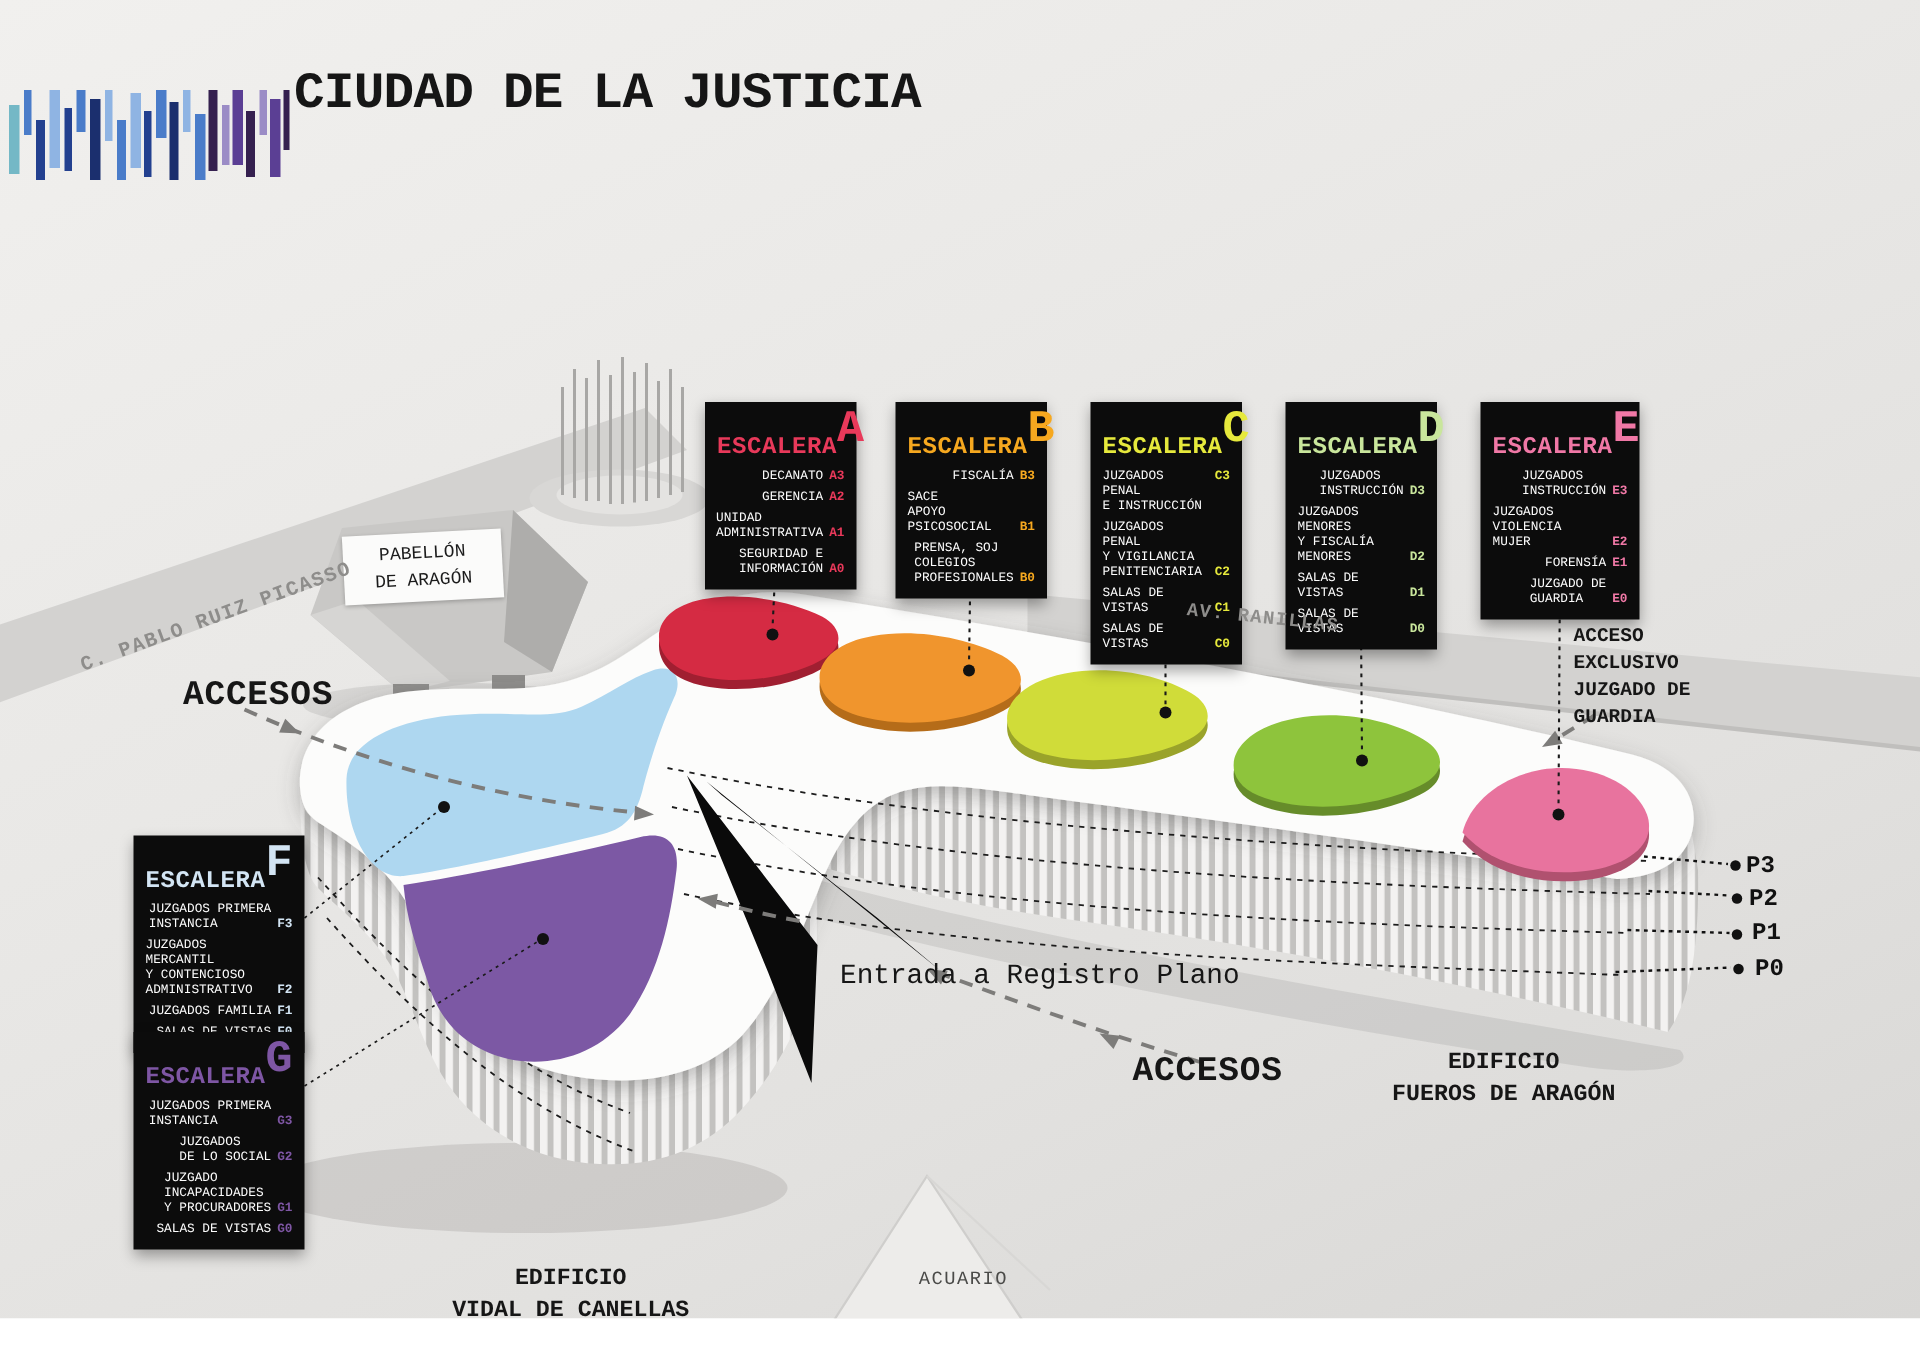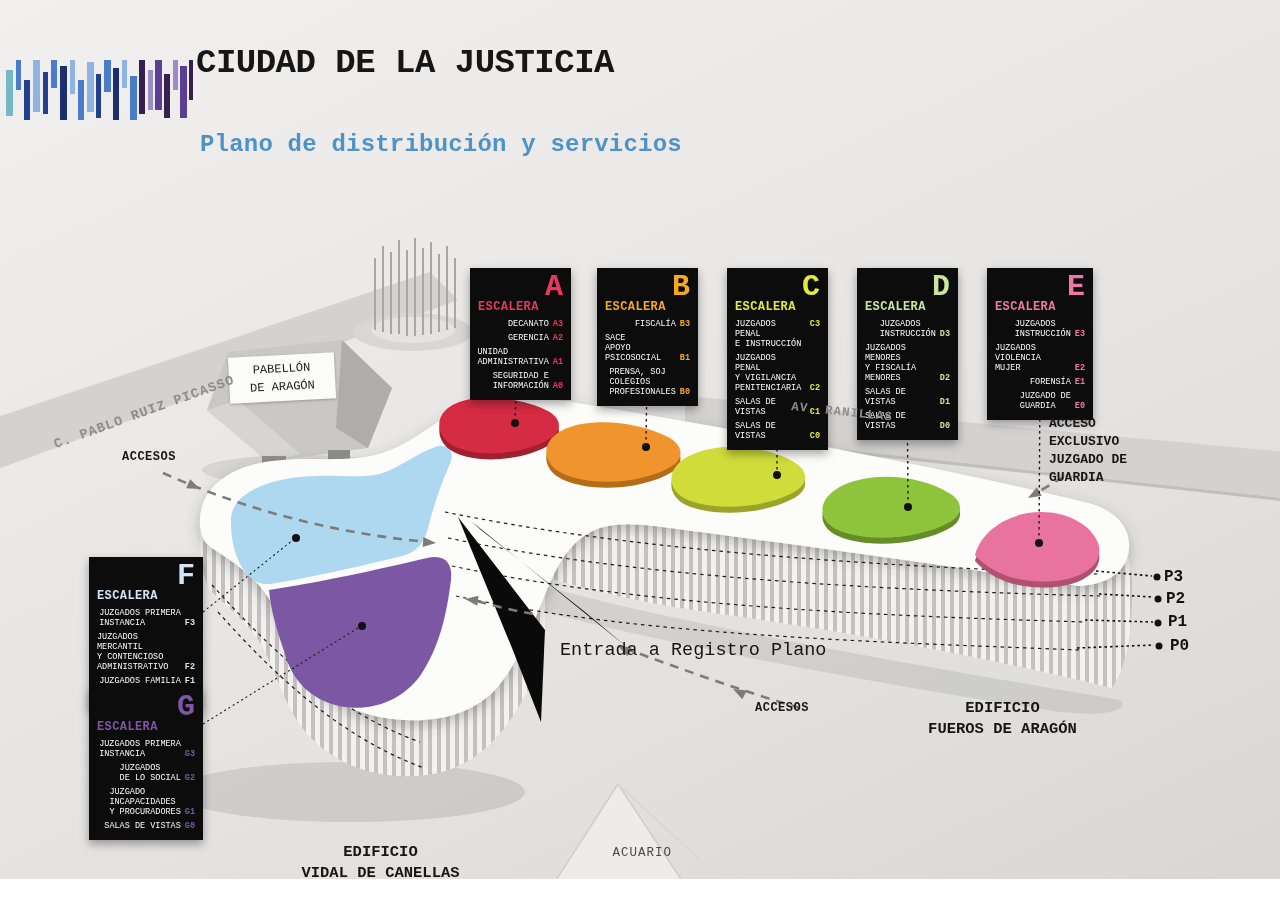--- a/index.html
+++ b/index.html
@@ -12,33 +12,33 @@
   
   .title1{font-size:34px;font-weight:800;color:#161616;letter-spacing:-.5px;line-height:1.02}
   .title2{font-size:31px;font-weight:400;color:#222;letter-spacing:1px;line-height:1.05}
   .subtitle{font-size:24px;font-weight:800;color:var(--ac,#4e93c8);letter-spacing:.2px}
 
   
   .esc-box{position:absolute;background:#0c0c0c;box-sizing:border-box;width:101px;
     padding:7px 8px 5px;box-shadow:0 4px 9px rgba(0,0,0,.35)}
   .esc-wide{width:114px}
   .esc-head{display:flex;justify-content:space-between;align-items:flex-start;margin-bottom:5px}
-  .esc-word{font-size:12px;font-weight:800;letter-spacing:.4px;color:var(--ac);margin-top:25px}
+  .esc-word{font-size:16px;font-weight:800;letter-spacing:.4px;color:var(--ac);margin-top:14px}
   .esc-letter{font-size:30px;font-weight:800;color:var(--ac);line-height:.85}
   .esc-row{display:flex;justify-content:flex-end;align-items:flex-end;gap:4px;margin-bottom:4px}
   .esc-row.codetop{align-items:flex-start}
   .esc-lbl{font-size:8.5px;line-height:1.18;white-space:pre-line;color:#fdfdfd;text-align:left}
   .esc-code{font-size:8.5px;font-weight:800;color:var(--ac);line-height:1.18}
 
   
   .maplbl{position:absolute;color:#161616}
   .b{font-weight:800}
   .pre{white-space:pre-line}
   .street{color:#8e8d8b;font-weight:700;letter-spacing:1px;font-size:13.5px}
-  .accesos{font-size:12px;font-weight:800;letter-spacing:.5px}
+  .accesos{font-size:23px;font-weight:800;letter-spacing:.5px}
   .edificio{font-size:15.5px;font-weight:800;text-align:center;line-height:1.35}
   .pfloor{font-size:16px;font-weight:800;color:#111}
   .plate{background:#fbfbfa;display:flex;align-items:center;justify-content:center;
     text-align:center;font-size:12px;line-height:1.5;color:#1b1b1b;
     box-shadow:0 1px 3px rgba(0,0,0,.25)}
 </style>
 </head>
 <body>
 
 <div class="canvas">
@@ -208,21 +208,20 @@
         <rect x="151" y="2" width="7" height="50" fill="#5b3f94"></rect>
       <rect x="160" y="16" width="6" height="44" fill="#35204f"></rect>
         <rect x="169" y="2" width="5" height="30" fill="#9b8cc6"></rect>
       <rect x="176" y="8" width="7" height="52" fill="#5b3f94"></rect>
         <rect x="185" y="2" width="4" height="40" fill="#35204f"></rect>
     </g>
   </svg>
   <div class="abs" style="left:196px;top:46px">
     <div class="title1">CIUDAD DE LA JUSTICIA</div>
   </div>
-  <div class="abs subtitle" style="left: 200px; top: 131px; --ac: #4e93c8;">Plano de distribución y servicios</div>
 
   <div class="esc-box" style="left: 470px; top: 268px; --ac: #e8395a;">
     <div class="esc-head">
         <span class="esc-word">ESCALERA</span>
         <span class="esc-letter">A</span>
       </div>
     <div class="esc-row">
         <span class="esc-lbl">DECANATO</span>
         <span class="esc-code">A3</span>
       </div>

